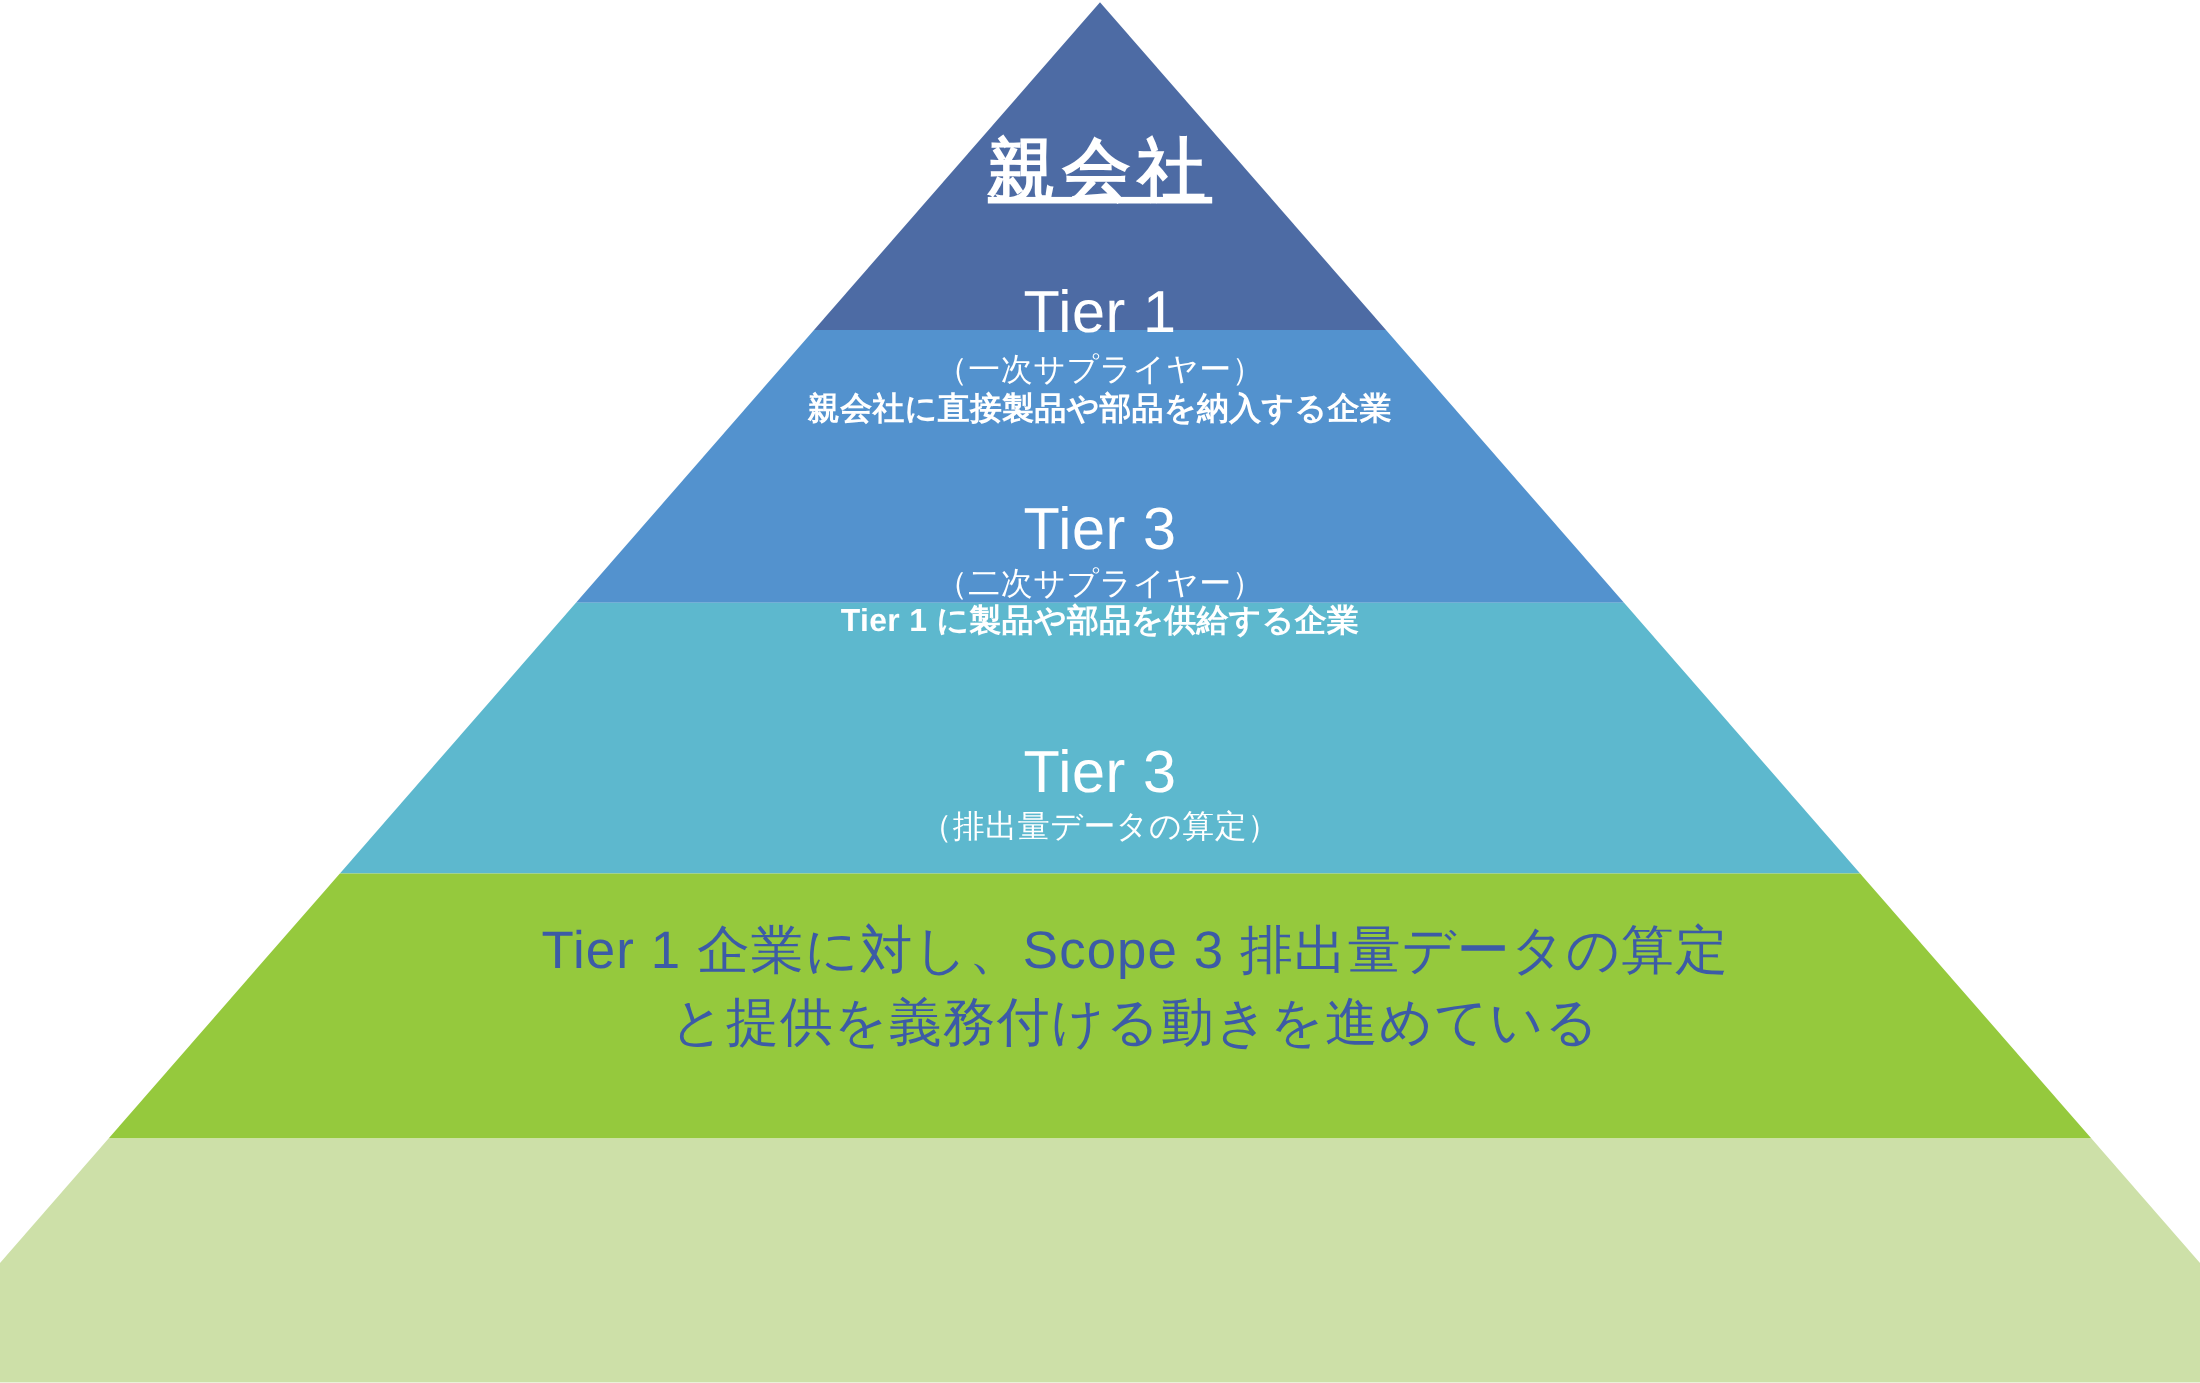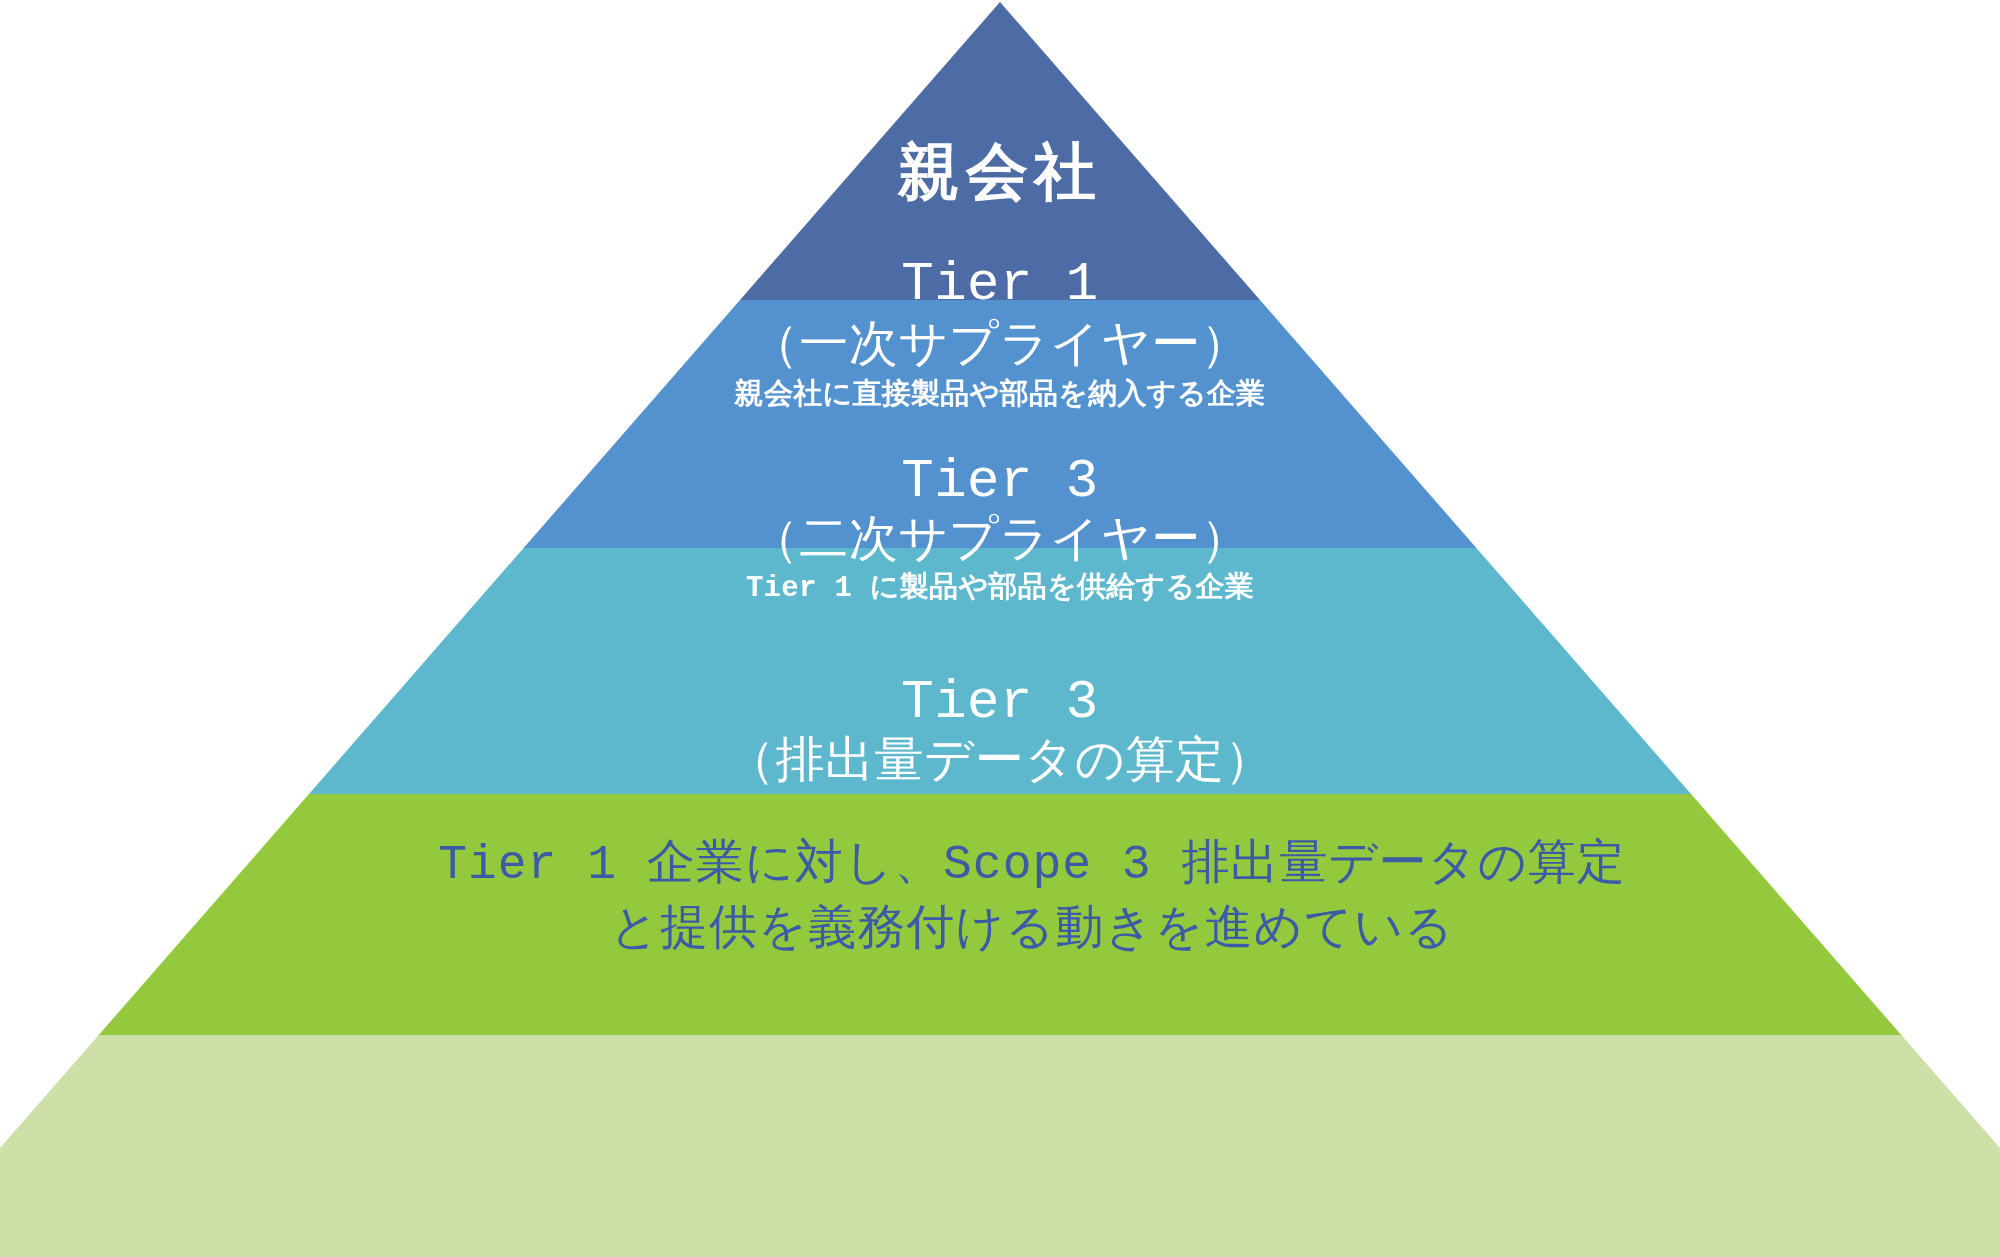--- a/index.html
+++ b/index.html
@@ -34,35 +34,36 @@
     color: #ffffff;
     line-height: 1.18;
     pointer-events: none;
   }
   .tier-title {
     font-size: 54px;
     font-weight: 400;
     letter-spacing: 0.5px;
   }
   .tier-sub {
-    font-size: 49px;
+    font-size: 29px;
     font-weight: 400;
     letter-spacing: 0.5px;
   }
   .tier-desc {
     font-size: 29px;
     font-weight: bold;
     letter-spacing: 0.3px;
   }
   
   #parent-label {
-    top: 135px;
+    top: 118px;
     font-size: 62px;
     font-weight: bold;
     letter-spacing: 6px;
+    text-decoration: underline;
   }
   
   #tier1-block { top: 253px; }
   #tier1-block .tier-title { margin-bottom: 2px; }
   #tier1-block .tier-sub { margin-bottom: 2px; }
   
   #tier2-block { top: 450px; }
   
   #tier3-block { top: 671px; }
   
@@ -71,21 +72,21 @@
     left: 0;
     top: 833px;
     width: 2000px;
     text-align: center;
     color: #3C5BA6;
     font-size: 48px;
     line-height: 1.35;
     letter-spacing: 1px;
     padding-left: 32px;
   }
-  .nowrap { white-space: nowrap; font-family: Liberation Mono, monospace; }
+  .nowrap { white-space: nowrap; }
 </style>
 </head>
 <body>
 
 <div id="stage" style="background: rgb(255, 255, 255);">
 
   <svg id="pyramid-svg" viewBox="0 0 2000 1257" preserveAspectRatio="none">
 
     <polygon points="1000.0,2.0 1260.0,300.0 740.0,300.0" fill="#4D6BA4"></polygon>
 

